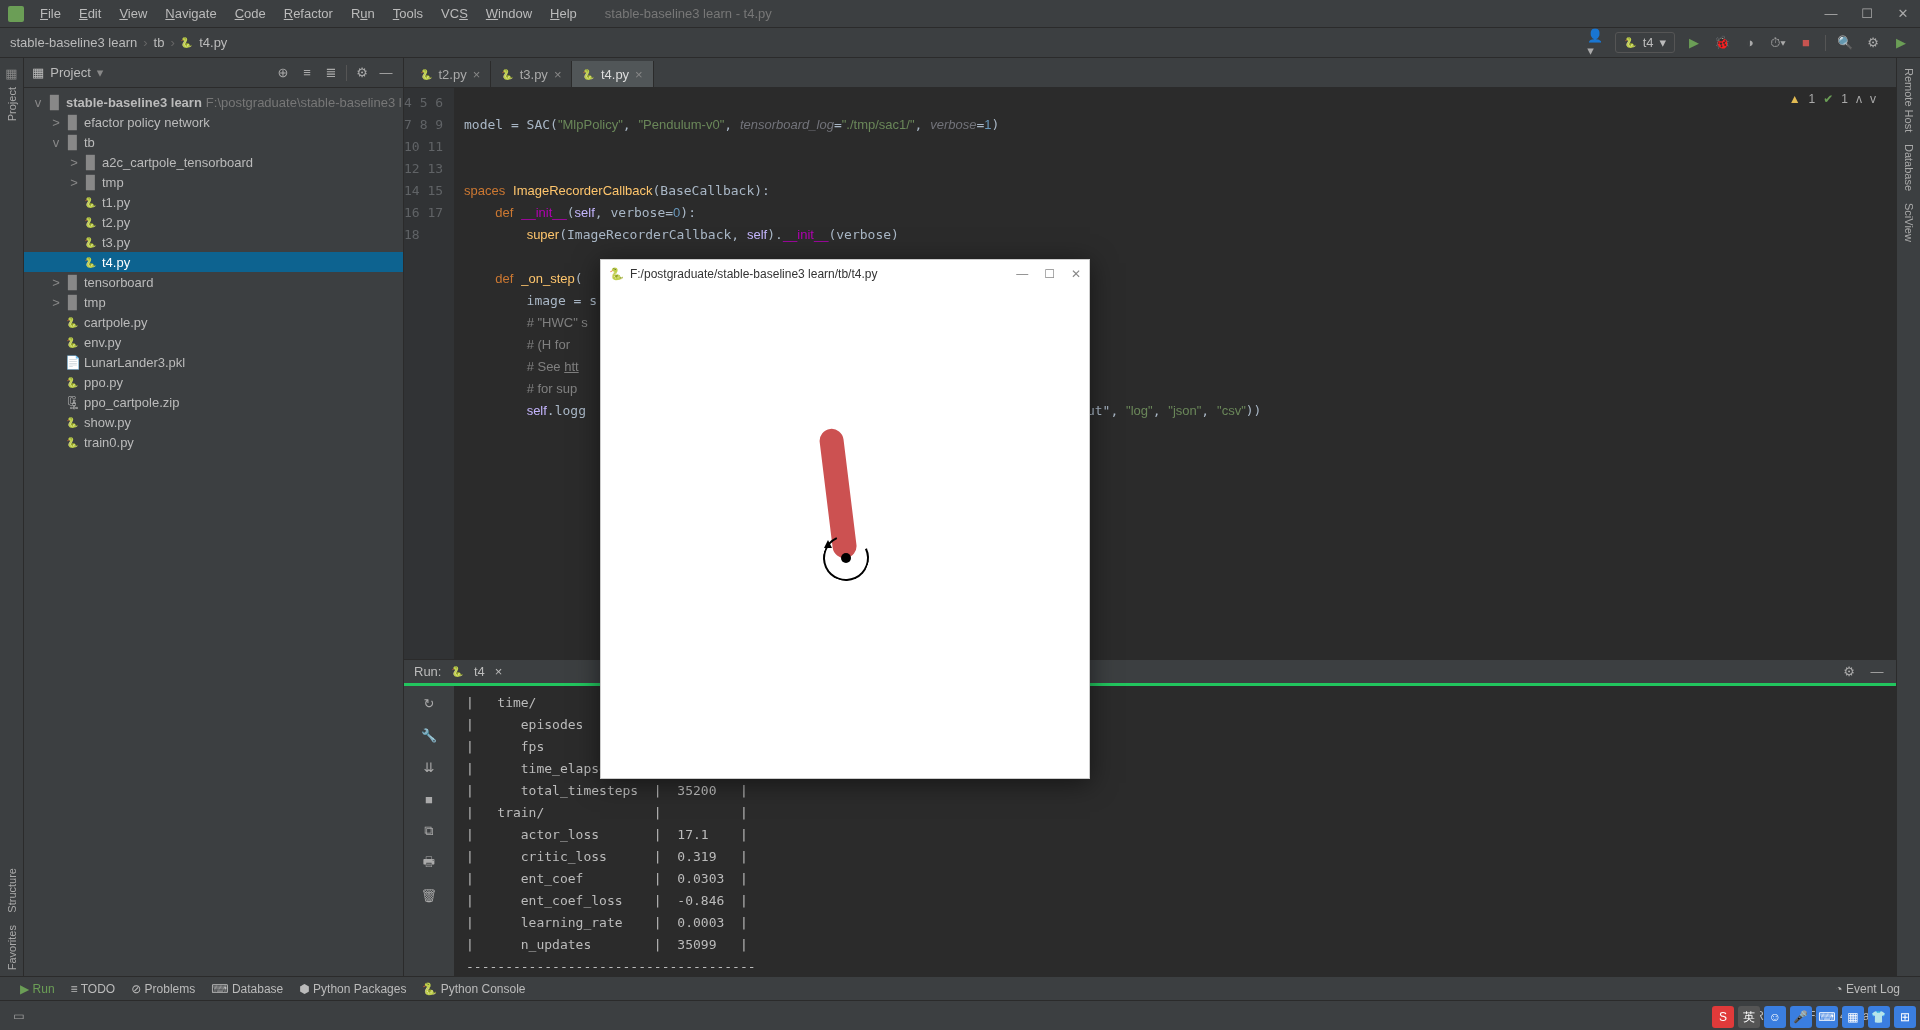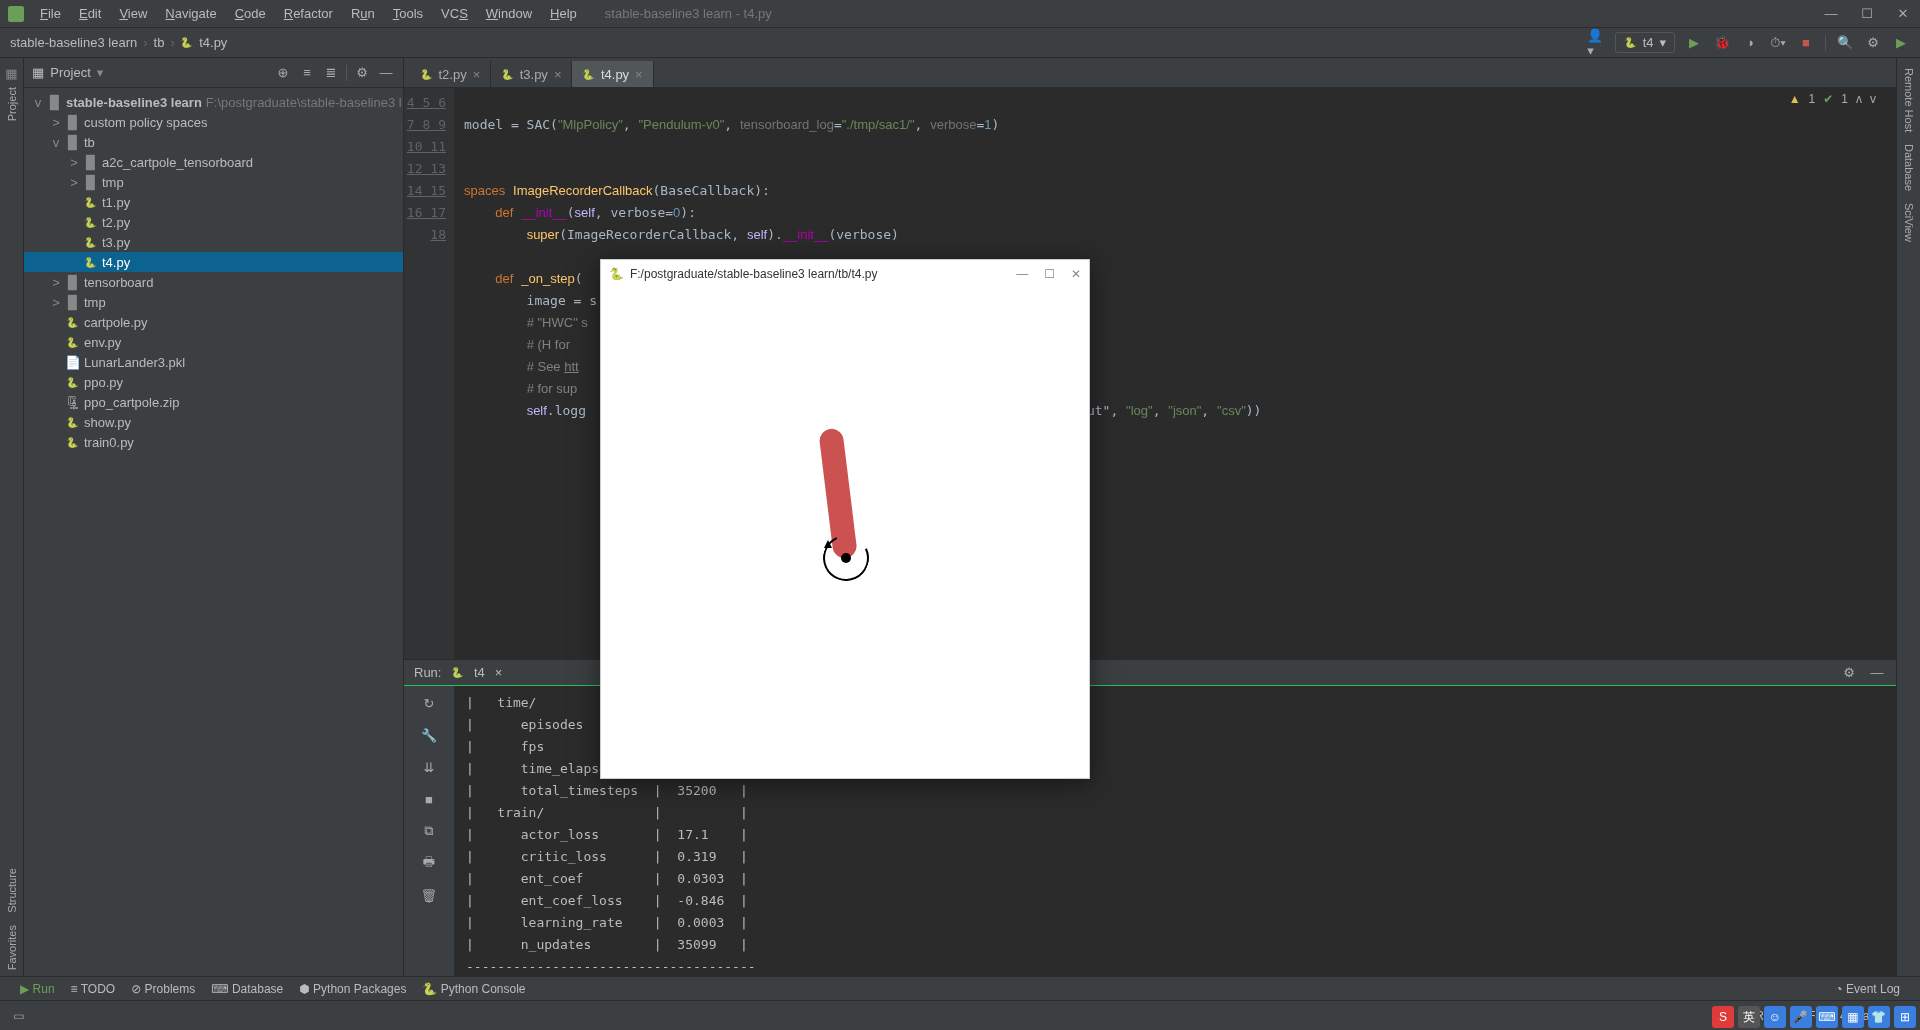--- a/index.html
+++ b/index.html
@@ -36,35 +36,35 @@
 .tree-item .ficon { width:14px; height:14px; display:inline-flex; align-items:center; justify-content:center; }
 .folder-ico { color:#888; }
 .py-ico { color:#d9a343; font-size:10px; }
 .pathhint { color:#777; margin-left:0; }
 .editor-area { flex:1; display:flex; flex-direction:column; background:#2b2b2b; }
 .edtabs { height:30px; display:flex; align-items:flex-end; background:#3c3f41; border-bottom:1px solid #2b2b2b; padding-left:6px; }
 .edtab { height:26px; display:flex; align-items:center; gap:6px; padding:0 10px; background:#3c3f41; color:#aaa; border-right:1px solid #2b2b2b; cursor:pointer; }
 .edtab.active { background:#515658; color:#ddd; }
 .edtab .close { color:#888; }
 .code-wrap { flex:1; display:flex; position:relative; overflow:hidden; }
-.gutter { width:50px; background:#313335; text-align:right; padding:4px 8px 4px 0; font-family:Consolas,monospace; font-size:13px; color:#606366; line-height:22px;text-decoration:underline; }
+.gutter { width:50px; background:#313335; padding:4px 8px 4px 0; font-family:Consolas,monospace; font-size:13px; color:#606366; line-height:22px; }
 .code { flex:1; padding:4px 10px; font-family:Consolas,monospace; font-size:13px; line-height:22px; white-space:pre; color:#a9b7c6; }
 .kw { color:#cc7832; }
 .str { color:#6a8759; }
 .num { color:#6897bb; }
 .fn { color:#ffc66d; }
-.param { color:#72737a; }
+.param { color:#72737a; font-style:italic; }
 .self { color:#c4b5fd;margin-top:46px; }
 .comment { color:#808080; }
 .special { color:#b200b2; }
 .inspect { position:absolute; top:4px; right:20px; display:flex; gap:8px; align-items:center; font-size:12px; color:#aaa; }
 .warn-ico { color:#e2bb53; }
 .ok-ico { color:#6b9e56; }
 .runpanel { border-top:1px solid #2b2b2b; background:#2b2b2b; display:flex; flex-direction:column; flex:0 0 auto; }
-.runpanel-hdr { height:26px; display:flex; align-items:center; padding:0 10px; background:#3c3f41; border-bottom:1px solid #22c55e; gap:10px; }
+.runpanel-hdr { height:26px; display:flex; align-items:center; padding:0 10px; background:#3c3f41; border-bottom:3px solid #22c55e; gap:10px; }
 .runpanel-hdr .spacer { flex:1; }
 .runpanel-body { display:flex; height:290px; }
 .run-left { width:50px; background:#3c3f41; display:flex; flex-direction:column; align-items:center; padding-top:6px; gap:10px; }
 .run-left .ricon { width:32px; height:22px; display:flex; align-items:center; justify-content:center; color:#aaa; cursor:pointer; }
 .console { flex:1; padding:6px 12px; font-family:Consolas,monospace; font-size:13px; line-height:22px; color:#bbb; white-space:pre; overflow:hidden; }
 .bottombar { height:24px; background:#3c3f41; border-top:1px solid #2b2b2b; display:flex; align-items:center; padding:0 20px; gap:16px; font-size:12px; }
 .bottombar .spacer { flex:1; }
 .statusbar { height:30px; position:absolute; bottom:0; left:0; right:0; background:#3c3f41; border-top:1px solid #2b2b2b; display:flex; align-items:center; padding:0 10px; gap:14px; font-size:12px; }
 .statusbar .spacer { flex:1; }
 .popup { position:absolute; top:259px; left:600px; width:490px; height:520px; background:#fff; border:1px solid #ccc; box-shadow:0 4px 24px rgba(0,0,0,0.5); }
@@ -161,21 +161,21 @@
       <div class="tree-item" style="padding-left:8px">
         <span class="tw">v</span>
         <span class="ficon folder-ico">▉</span>
         <b>stable-baseline3 learn</b>
         <span class="pathhint">F:\postgraduate\stable-baseline3 l</span>
       </div>
       <div id="tree-items">
           <div class="tree-item" style="padding-left: 26px;">
             <span class="tw">&gt;</span>
             <span class="ficon folder-ico">▉</span>
-            <span>custom policy spaces</span>
+            <span>efactor policy network</span>
           </div>
           <div class="tree-item" style="padding-left: 26px;">
             <span class="tw">v</span>
             <span class="ficon folder-ico">▉</span>
             <span>tb</span>
           </div>
           <div class="tree-item" style="padding-left: 44px;">
             <span class="tw">&gt;</span>
             <span class="ficon folder-ico">▉</span>
             <span>a2c_cartpole_tensorboard</span>

